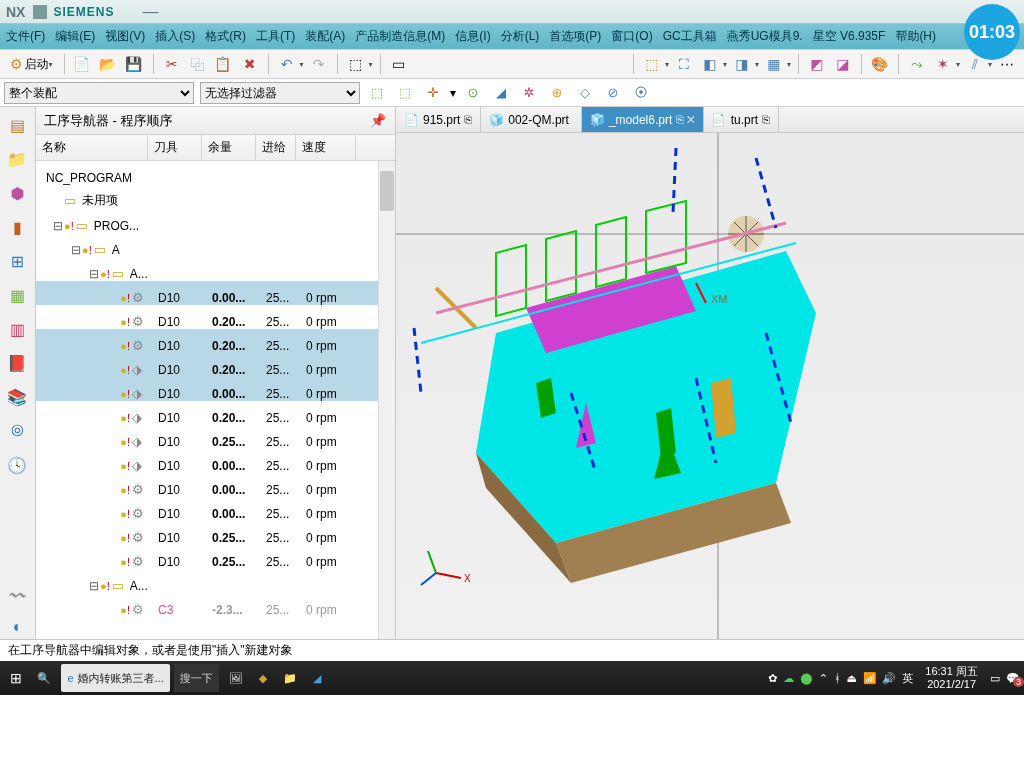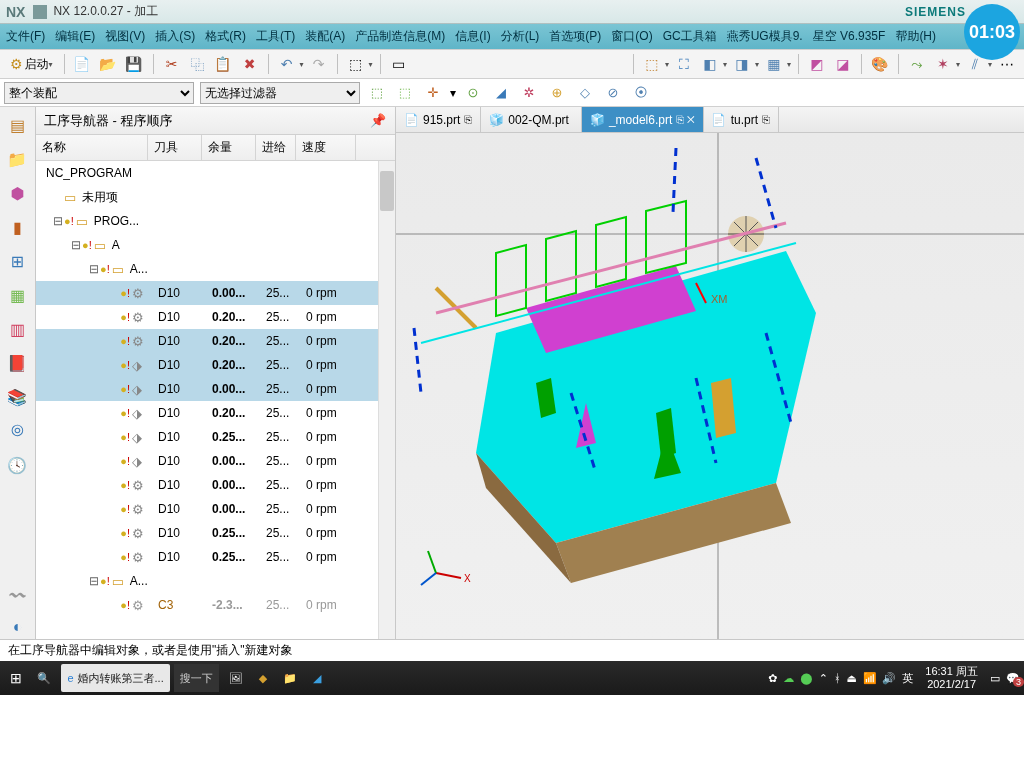--- a/index.html
+++ b/index.html
@@ -30,21 +30,21 @@
 .main-area { display: flex; height: 532px; }
 .left-rail { width: 36px; background: #f0f0f0; border-right: 1px solid #c8c8c8; display: flex; flex-direction: column; align-items: center; gap: 10px; padding-top: 6px; }
 .left-rail .ricon { width: 24px; height: 24px; display: flex; align-items: center; justify-content: center; cursor: pointer; font-size: 16px; }
 
 .nav-panel { width: 360px; border-right: 1px solid #c8c8c8; display: flex; flex-direction: column; background: #fff; position: relative; }
 .nav-header { height: 28px; background: linear-gradient(#f8f8f8, #ececec); border-bottom: 1px solid #d0d0d0; display: flex; align-items: center; padding: 0 8px; font-size: 13px; }
 .nav-header .pin { margin-left: auto; cursor: pointer; }
 .nav-cols { height: 26px; display: flex; background: linear-gradient(#f8f8f8, #eee); border-bottom: 1px solid #d4d4d4; font-size: 12px; }
 .nav-cols div { display: flex; align-items: center; border-right: 1px solid #d4d4d4; padding: 0 6px; }
 .nav-body { flex: 1; overflow: hidden; position: relative; }
-.tree-row { height: 24px; display: flex; align-items: center; font-size: 12px; padding-left: 6px; }
+.tree-row { height: 24px; display: flex; align-items: flex-end; font-size: 12px; padding-left: 6px; }
 .tree-row.sel { background: #b8d8e8; }
 .tree-row .exp { width: 12px; text-align: center; color: #666; cursor: pointer; }
 .tree-row .ticon { width: 16px; margin: 0 2px; font-size: 13px; }
 .tree-row .bulb { color: #d4b020; font-size: 11px; }
 .tree-row .warn { color: #c00; font-size: 11px; }
 .cell { display: flex; align-items: center; padding: 0 4px; overflow: hidden; white-space: nowrap; }
 .c-name { width: 150px; }
 .c-tool { width: 54px; }
 .c-rem { width: 54px; font-weight: bold; }
 .c-feed { width: 40px; }
@@ -74,21 +74,20 @@
 .col-rem { width: 54px; }
 .col-feed { width: 40px; }
 .col-speed { width: 60px; }
 </style>
 </head>
 <body>
 
 <div class="titlebar">
   <span class="nx-logo">NX</span>
   <span class="title-icon"></span>
-  <span class="title-text">NX 12.0.0.27 - 加工</span>
   <span class="siemens">SIEMENS</span>
   <span class="minimize">—</span>
 </div>
 <div class="timer-badge">01:03</div>
 
 <div class="menubar">
   <span>文件(F)</span>
   <span>编辑(E)</span>
   <span>视图(V)</span>
   <span>插入(S)</span>
@@ -380,21 +379,21 @@
             <span class="ticon" style="color:#d4a030">▭</span>
             <span>A...</span>
           </span>
         </div>
         <div class="tree-row" style="padding-left: 6px;">
           <span class="cell" style="width:112px;justify-content:flex-end;color:#999">
             <span class="bulb">●</span>
             <span class="warn">!</span>
             <span class="ticon">⚙</span>
           </span>
-          <span class="cell c-tool" style="color:#a16207">C3</span>
+          <span class="cell c-tool" style="color:#ec4899">C3</span>
           <span class="cell c-rem" style="color:#999">-2.3...</span>
           <span class="cell c-feed" style="color:#999">25...</span>
           <span class="cell c-speed" style="color:#999">0 rpm</span>
         </div>
         <div class="scroll-track">
           <div class="scroll-thumb" style="top:10px;height:40px"></div>
         </div>
     </div>
   </div>
 

